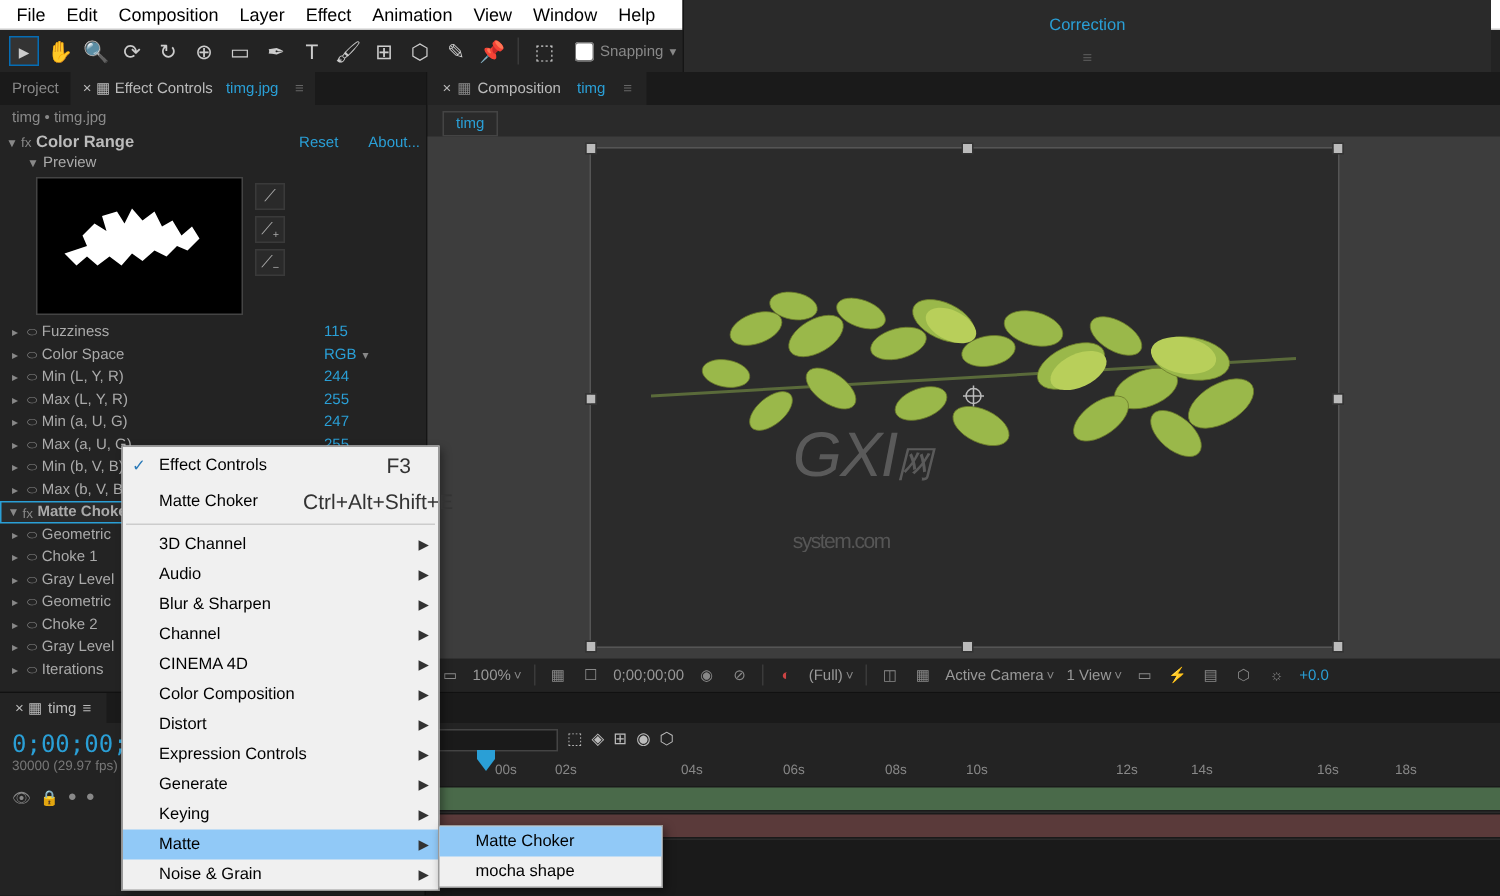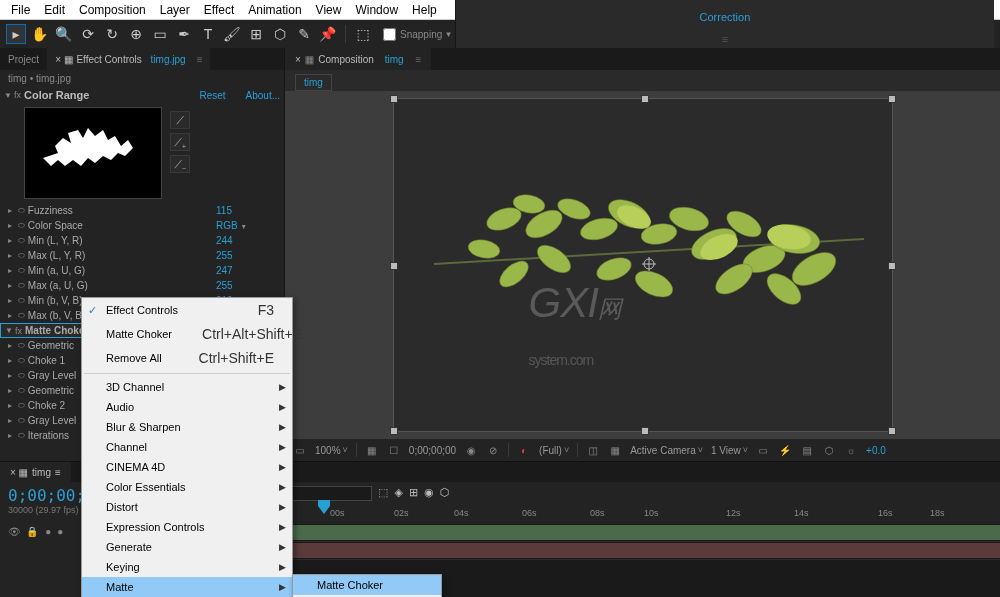--- a/index.html
+++ b/index.html
@@ -136,20 +136,21 @@
       <div class="tab active">×<span class="fxicon">▦</span><span>Effect Controls</span>&nbsp;<span class="fname">timg.jpg</span><span style="margin-left:8px;color:#666">≡</span></div>
     </div>
     <div class="path">timg • timg.jpg</div>
     <div class="fxhead">
       <span class="tri">▼</span>
         <span class="fxicon">fx</span>
       <span class="name"><b>Color Range</b></span>
       <span class="link1">Reset</span>
       <span class="link2">About...</span>
     </div>
+    <div style="padding-left:18px;font-size:10px;color:#aaa"><span class="tri" style="font-size:8px;color:#888">▼</span> <span>Preview</span></div>
     <div class="preview-row">
       <div class="preview-box">
         <svg viewBox="0 0 120 70">
           <rect width="120" height="70" fill="#000"></rect>
           <path d="M10,40 L25,35 L22,28 L30,20 L38,25 L35,15 L45,12 L50,20 L55,10 L62,18 L70,12 L75,22 L82,18 L88,28 L95,22 L100,30 L92,38 L85,35 L78,42 L70,38 L62,45 L55,40 L48,48 L40,42 L32,48 L25,42 L18,48 Z" fill="#fff"></path>
         </svg>
       </div>
       <div class="eyedrops">
         <div class="eyedrop">⟋</div>
         <div class="eyedrop">⟋₊</div>
@@ -358,26 +359,26 @@
       <div style="padding:4px 8px;display:flex;gap:6px">
         <input style="width: 80px; background: rgb(26, 26, 26); border: 1px solid rgb(68, 68, 68); color: rgb(170, 170, 170); font-size: 10px; padding: 1px 4px;" value="">
         <span class="ico">⬚</span>
         <span class="ico">◈</span>
         <span class="ico">⊞</span>
         <span class="ico">◉</span>
         <span class="ico">⬡</span>
       </div>
       <div class="ruler" id="ruler">
           <div class="ruler-tick" style="left: 34px; margin-left: 12px;">00s</div>
-          <div class="ruler-tick" style="left: 110px;">02s</div>
+          <div class="ruler-tick" style="left: 86px;">02s</div>
           <div class="ruler-tick" style="left: 170px;">04s</div>
           <div class="ruler-tick" style="left: 238px;">06s</div>
           <div class="ruler-tick" style="left: 306px;">08s</div>
           <div class="ruler-tick" style="left: 360px;">10s</div>
-          <div class="ruler-tick" style="left: 442px;">12s</div>
+          <div class="ruler-tick" style="left: 460px;">12s</div>
           <div class="ruler-tick" style="left: 510px;">14s</div>
           <div class="ruler-tick" style="left: 578px; margin-left: 16px;">16s</div>
           <div class="ruler-tick" style="left: 646px; text-align: right;">18s</div>
         </div>
       <svg class="playhead" viewBox="0 0 12 14">
           <path d="M0,0 L12,0 L12,6 L6,14 L0,6 Z" fill="#2a9fd6"></path>
         </svg>
     </div>
   </div>
   <div class="tl-tracks">
@@ -403,24 +404,20 @@
 <div class="context-menu" id="ctx" style="left:81px;top:297px;width:212px">
     <div class="cm-item">
       <span class="check">✓</span>
       <span>Effect Controls</span>
       <span class="shortcut">F3</span>
     </div>
     <div class="cm-item">
       <span>Matte Choker</span>
       <span class="shortcut">Ctrl+Alt+Shift+E</span>
     </div>
-    <div class="cm-item">
-      <span>Remove All</span>
-      <span class="shortcut">Ctrl+Shift+E</span>
-    </div>
     <div class="cm-sep"></div>
     <div class="cm-item">
       <span>3D Channel</span>
       <span class="arrow">▶</span>
     </div>
     <div class="cm-item">
       <span>Audio</span>
       <span class="arrow">▶</span>
     </div>
     <div class="cm-item">
@@ -429,21 +426,21 @@
     </div>
     <div class="cm-item">
       <span>Channel</span>
       <span class="arrow">▶</span>
     </div>
     <div class="cm-item">
       <span>CINEMA 4D</span>
       <span class="arrow">▶</span>
     </div>
     <div class="cm-item">
-      <span>Color Essentials</span>
+      <span>Color Composition</span>
       <span class="arrow">▶</span>
     </div>
     <div class="cm-item">
       <span>Distort</span>
       <span class="arrow">▶</span>
     </div>
     <div class="cm-item">
       <span>Expression Controls</span>
       <span class="arrow">▶</span>
     </div>

